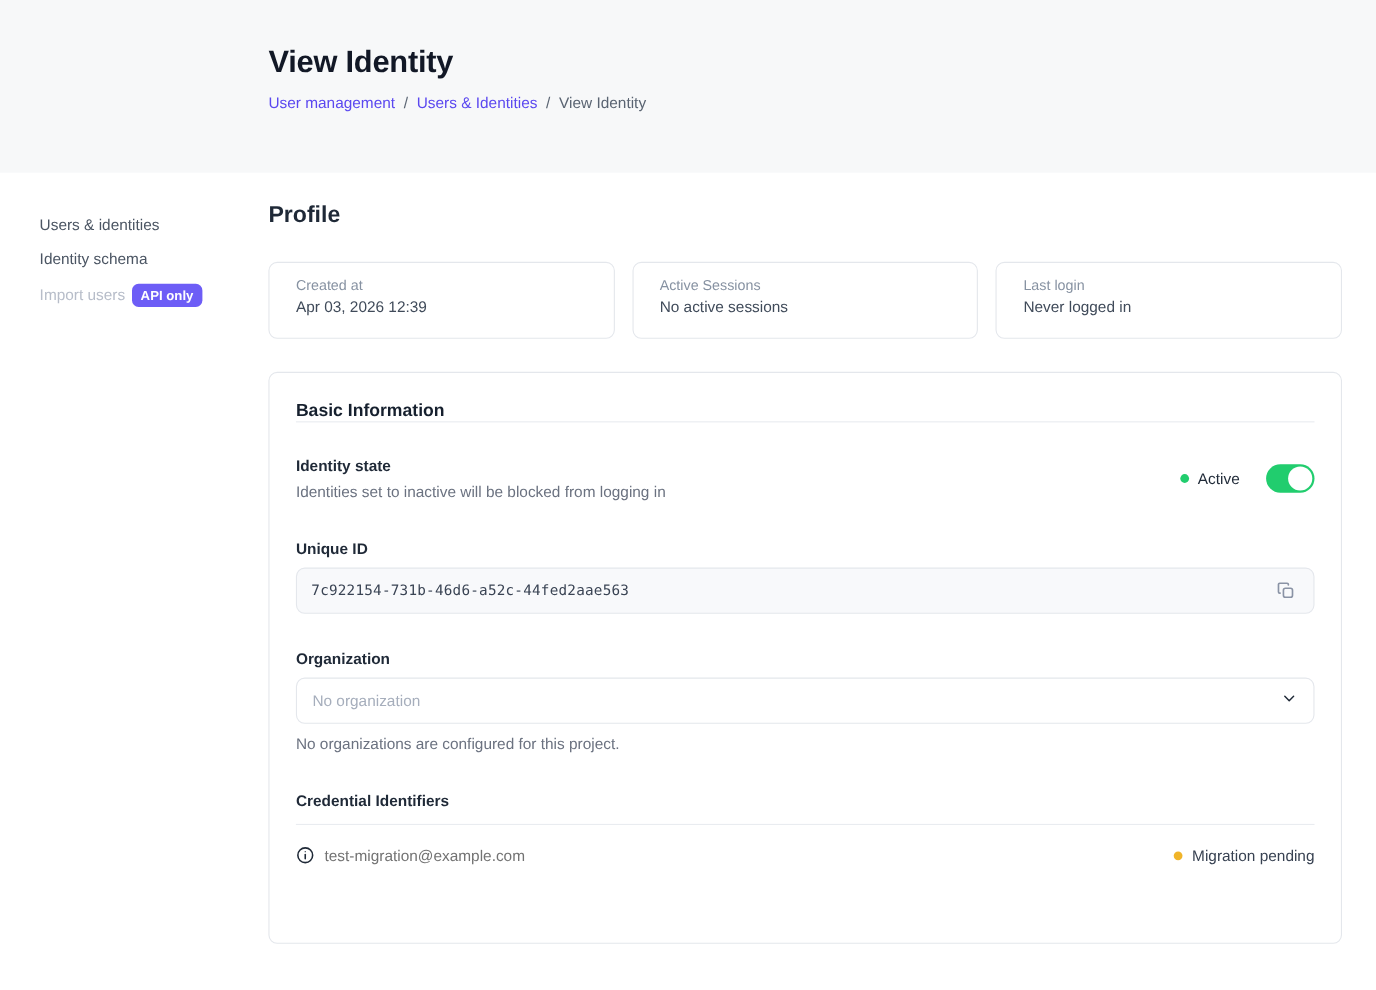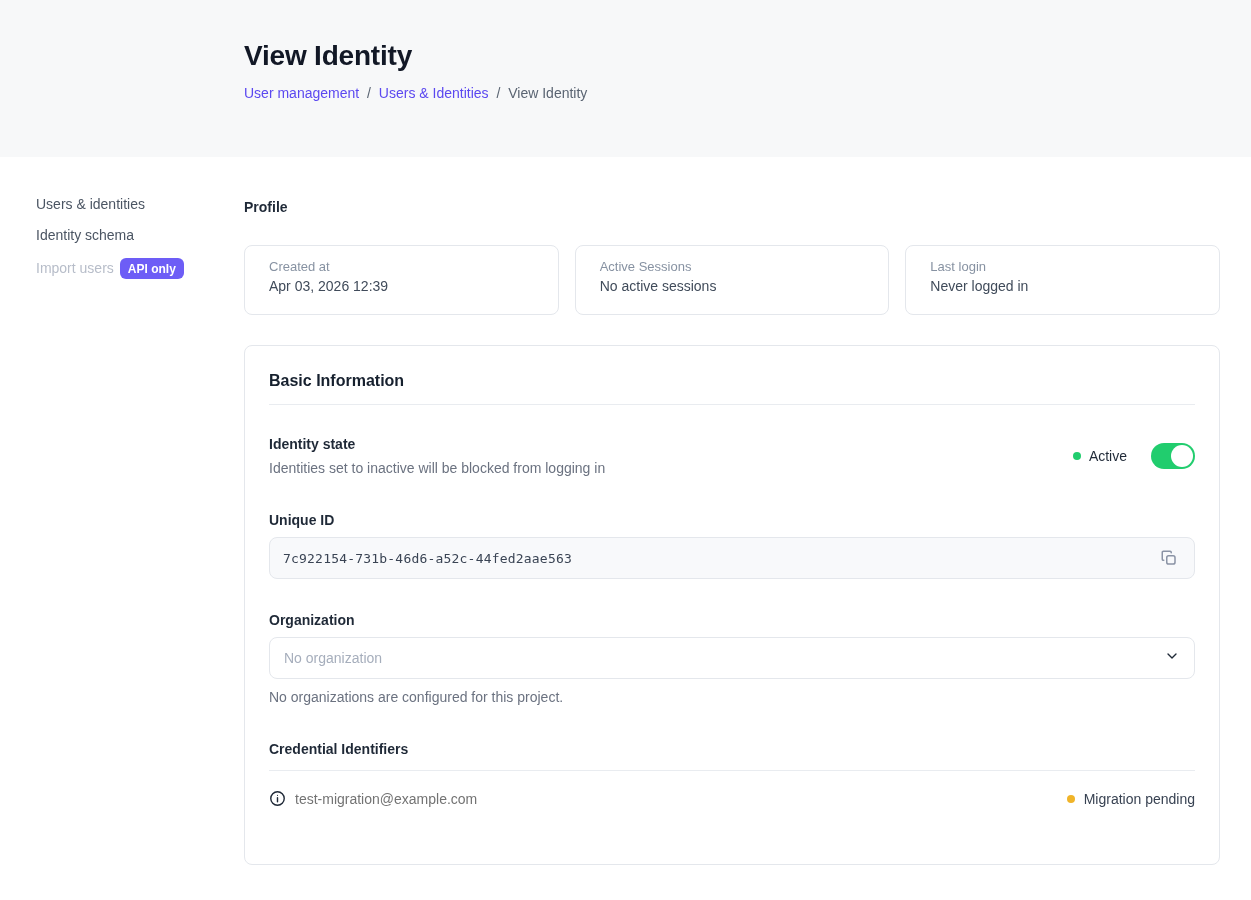--- a/index.html
+++ b/index.html
@@ -61,22 +61,22 @@
     line-height: 12px;
     padding: 5px 8px 4px;
     border-radius: 6px;
     font-weight: 700;
   }
   .main {
     flex: 1;
     padding: 0 31px 0 0;
   }
   .section-title {
-    margin-top: 42px;
-    font-size: 14px;
+    margin-top: 27px;
+    font-size: 21px;
     font-weight: 700;
     color: #1f2937;
   }
   
   .stats {
     display: flex;
     gap: 16px;
     margin-top: 30px;
   }
   .stat-card {
@@ -95,21 +95,20 @@
     border: 1px solid #e4e7ec;
     border-radius: 8px;
     background: #ffffff;
     padding: 26px 24px 50px 24px;
     min-height: 520px;
   }
   .card-title {
     font-size: 16px;
     font-weight: 700;
     color: #16202e;
-    padding-bottom: 14px;
     border-bottom: 1px solid #e9ecf0;
   }
   .field-label { font-size: 14px; font-weight: 700; color: #1f2937; }
   .muted { font-size: 14px; color: #6b7280; }
   
   .state-row {
     margin-top: 31px;
     display: flex;
     justify-content: space-between;
     align-items: center;

